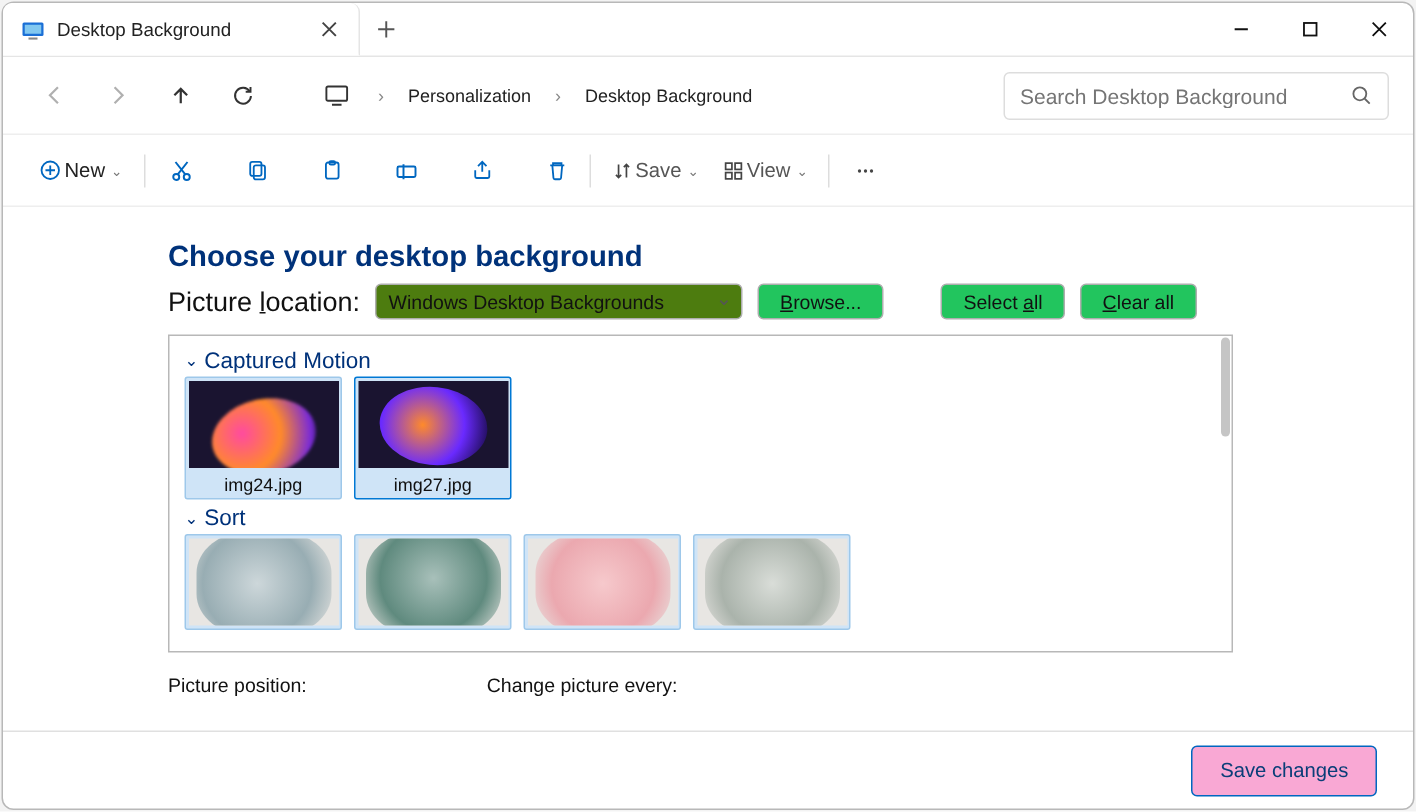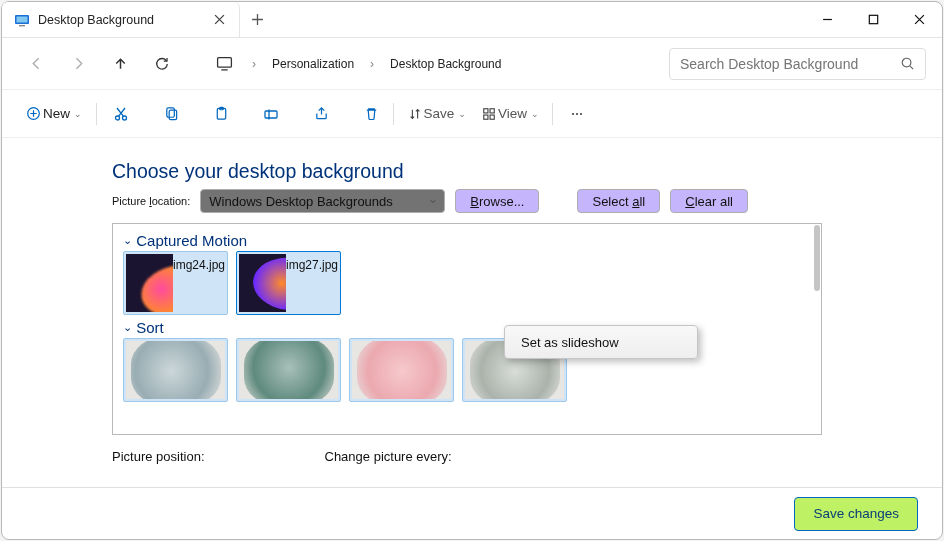--- a/index.html
+++ b/index.html
@@ -23,50 +23,50 @@
 .search input{border:none;outline:none;flex:1;font-size:14px;color:#555;background:transparent}
 .search-icon{color:#666}
 
 .cmdbar{height:48px;display:flex;align-items:center;padding:0 16px;gap:0;border-bottom:1px solid #eee}
 .cbtn{height:34px;min-width:34px;padding:0 8px;display:flex;align-items:center;justify-content:flex-end;gap:2px;color:#0067c0;border-radius:4px;font-size:13.5px}
 .cbtn.grey{color:#555}
 .csep{width:1px;height:22px;background:#ddd;margin:0 6px}
 .cchev{font-size:9px;color:#777;margin-left:2px}
 
 .content{flex:1;overflow:hidden;position:relative;padding:22px 32px 0 110px}
-.h1{font-size:19.5px;color:#00327a;font-weight:400;margin-bottom:6px}
+.h1{font-size:19.5px;color:#00327a;font-weight:700;margin-bottom:6px}
 .sub{font-size:13px;color:#222;margin-bottom:18px}
 .locrow{display:flex;align-items:center;gap:10px;margin-bottom:10px}
-.loclbl{font-size:11px;color:#111}
-.select{width:245px;height:24px;border:1px solid #aeaeae;border-radius:4px;padding:0 22px 0 8px;font-size:13px;background:#737373;color:#111;position:relative;display:flex;align-items:center}
+.loclbl{font-size:18px;color:#111}
+.select{width:245px;height:24px;border:1px solid #aeaeae;border-radius:4px;padding:0 22px 0 8px;font-size:13px;background:#4d7c0f;color:#111;position:relative;display:flex;align-items:center}
 .select::after{content:"⌄";position:absolute;right:6px;top:1px;color:#555;font-size:13px}
-.sbtn{height:24px;padding:0 14px;border:1px solid #aeaeae;border-radius:4px;background:#c4b5fd;font-size:13px;color:#111;display:flex;align-items:center;justify-content:flex-start}
+.sbtn{height:24px;padding:0 14px;border:1px solid #aeaeae;border-radius:4px;background:#22c55e;font-size:13px;color:#111;display:flex;align-items:center;justify-content:flex-start}
 .u{text-decoration:underline}
 
 .gallery{border:1px solid #b8b8b8;width:710px;height:212px;overflow:hidden;position:relative;background:#fff}
 .gscroll{position:absolute;right:1px;top:1px;width:6px;height:66px;background:#c5c5c5;border-radius:3px}
 .ginner{padding:6px 10px 0 10px}
 .group-head{display:flex;align-items:center;gap:4px;font-size:15px;color:#00327a;margin-bottom:2px;padding-top:2px}
 .group-head .gchev{font-size:11px;color:#00327a}
 .row{display:flex;gap:8px;margin-bottom:2px}
-.thumb{width:105px;border:1px solid transparent;border-radius:2px;display:flex;flex-direction:row;padding:2px 2px 2px 2px;position:relative}
+.thumb{width:105px;border:1px solid transparent;border-radius:2px;display:flex;flex-direction:column;align-items:center;padding:2px 2px 2px 2px;position:relative}
 .thumb.sel{background:#cfe4f7;border-color:#9ec8ea}
 .thumb.sel.focus{border-color:#0078d4}
 .timg{width:100px;height:58px;background:#1a1430;position:relative;overflow:hidden}
 .tlabel{font-size:12px;color:#111;margin-top:4px}
 .chk{position:absolute;top:4px;left:4px;width:15px;height:15px;background:#0067c0;border-radius:2px;display:flex;align-items:center;justify-content:center}
 .chk svg{width:11px;height:11px}
 
 .more{font-size:13px;color:#111;margin-top:14px;display:flex;gap:120px}
 
 .ctxmenu{position:absolute;left:502px;top:323px;width:194px;background:linear-gradient(#f8f8f8,#eeeeee);border:1px solid #c5c5c5;border-radius:4px;box-shadow:3px 3px 7px rgba(0,0,0,.25);padding:4px 2px}
 .ctxitem{height:24px;display:flex;align-items:center;padding:0 14px;font-size:13px;color:#111;border-radius:2px}
 
 .footer{height:52px;border-top:1px solid #e0e0e0;display:flex;align-items:center;justify-content:flex-end;gap:14px;padding:0 24px}
-.fbtn{height:28px;padding:16px 18px;border:1px solid #aeaeae;border-radius:4px;background:#bef264;font-size:13.5px;display:flex;align-items:center;justify-content:center}
+.fbtn{height:28px;padding:16px 18px;border:1px solid #aeaeae;border-radius:4px;background:#f9a8d4;font-size:13.5px;display:flex;align-items:center;justify-content:center}
 .fbtn.primary{border-color:#0067c0;color:#0a3e78}
 
 
 .art{position:absolute;border-radius:50%}
 .art.a1{width:70px;height:50px;left:15px;top:12px;background:radial-gradient(circle at 30% 40%,#ff4aa0 0%,#ff8a2a 45%,#7a2bd6 80%,transparent 95%);filter:blur(1px);transform:rotate(-12deg)}
 .art.a2{width:70px;height:55px;left:18px;top:4px;background:radial-gradient(circle at 50% 50%,#ff6a2a 0%,#d12a6a 55%,#2a1060 95%);transform:rotate(8deg)}
 .art.a3{width:68px;height:52px;left:16px;top:6px;background:radial-gradient(circle at 45% 45%,#d45aff 0%,#5a3aff 45%,#15104a 95%);transform:rotate(-5deg)}
 .art.a4{width:72px;height:52px;left:14px;top:4px;background:radial-gradient(circle at 40% 50%,#ff8a2a 0%,#6a2aff 55%,#12083a 95%);transform:rotate(6deg)}
 .flow{background:#e8e6e3}
 .flow .fart{position:absolute;width:90px;height:70px;left:5px;top:-5px;border-radius:40%;filter:blur(.5px)}
@@ -347,17 +347,14 @@
     <div class="more">
       <span>Picture position:</span>
       <span>Change picture every:</span>
     </div>
   </div>
 
   <div class="footer">
     <div class="fbtn primary">Save changes</div>
   </div>
 
-  <div class="ctxmenu">
-    <div class="ctxitem">Set as slideshow</div>
-  </div>
 
 </div>
 
 </body></html>

